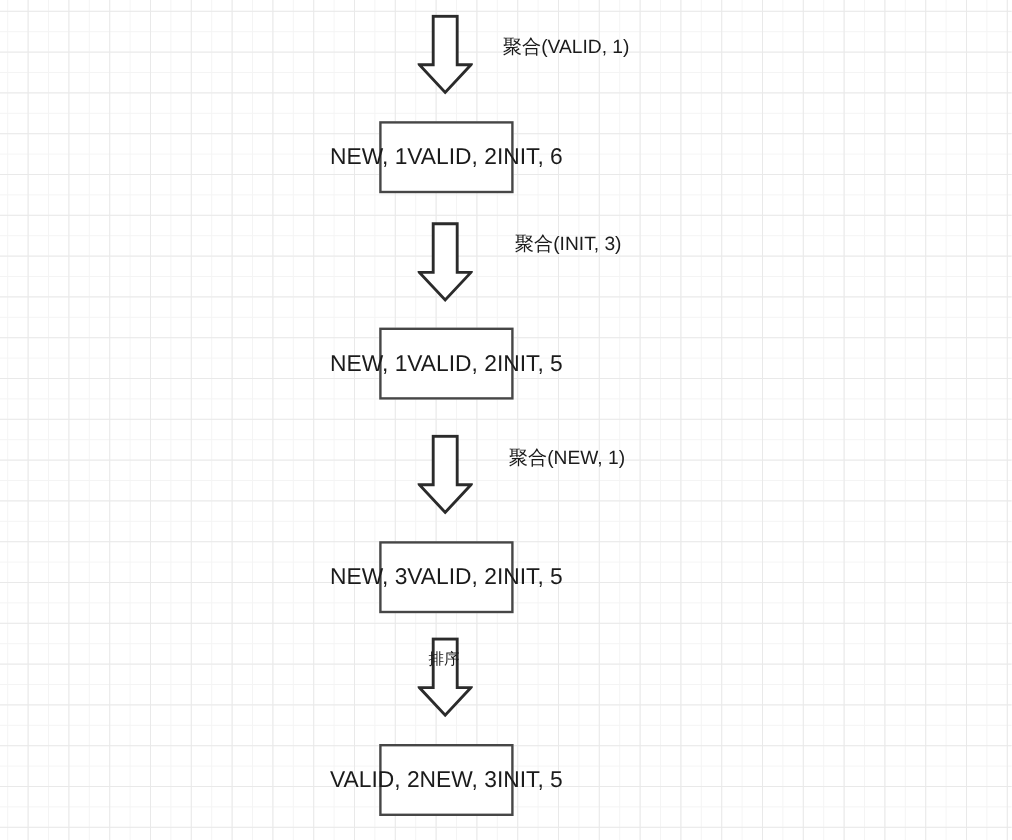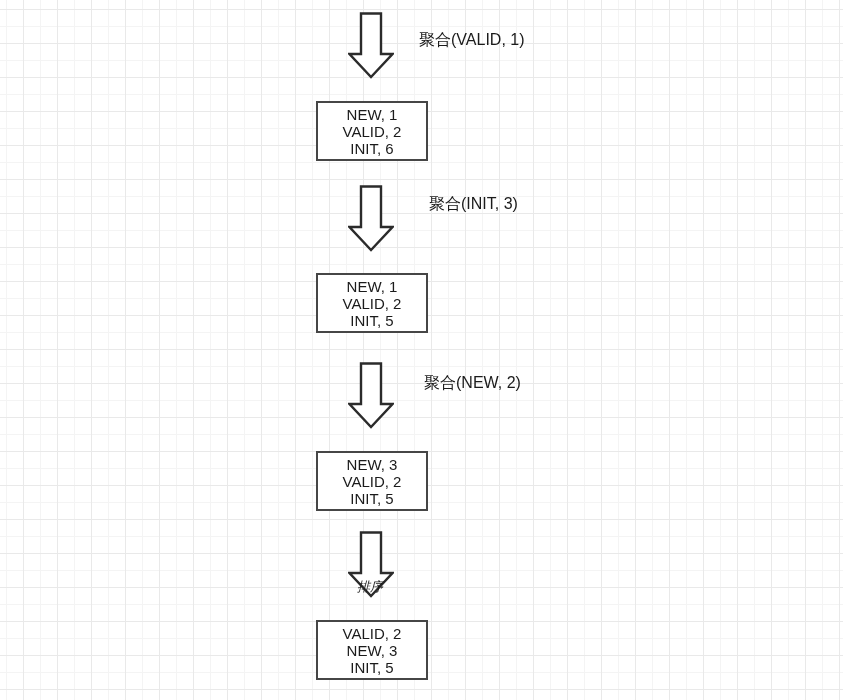--- a/index.html
+++ b/index.html
@@ -35,25 +35,25 @@
 
   
   .node-box {
     position: absolute;
     box-sizing: border-box;
     width: 112px;
     height: 60px;
     background: #ffffff;
     border: 2px solid #464646;
     display: flex;
-    flex-direction: column;
+    flex-direction: row;
     align-items: center;
     justify-content: center;
     color: #1b1b1b;
-    font-size: 15px;
+    font-size: 19px;
     line-height: 17px;
   }
   .node-line {
     white-space: nowrap;
   }
 
   
   .block-arrow {
     position: absolute;
     width: 46px;
@@ -106,34 +106,34 @@
     <div class="node-line">NEW, 1</div>
     <div class="node-line">VALID, 2</div>
     <div class="node-line">INIT, 5</div>
   </div>
 
   <div class="block-arrow" style="left:348px; top:362px;">
     <svg viewBox="0 0 46 67" xmlns="http://www.w3.org/2000/svg">
       <polygon points="13,1.5 33,1.5 33,42 44.5,42 23,65 1.5,42 13,42" fill="#ffffff" stroke="#2b2b2b" stroke-width="2.4" stroke-linejoin="miter"></polygon>
     </svg>
   </div>
-  <div class="edge-label" style="left:424px; top:374px;">聚合(NEW, 2)</div>
+  <div class="edge-label" style="left:424px; top:374px;">聚合(NEW, 1)</div>
 
   <div class="node-box" style="left:316px; top:451px;">
     <div class="node-line">NEW, 3</div>
     <div class="node-line">VALID, 2</div>
     <div class="node-line">INIT, 5</div>
   </div>
 
   <div class="block-arrow" style="left:348px; top:531px;">
     <svg viewBox="0 0 46 67" xmlns="http://www.w3.org/2000/svg">
       <polygon points="13,1.5 33,1.5 33,42 44.5,42 23,65 1.5,42 13,42" fill="#ffffff" stroke="#2b2b2b" stroke-width="2.4" stroke-linejoin="miter"></polygon>
     </svg>
   </div>
-  <div class="edge-label overlay" style="left:357px; top:578px;font-style:italic;">排序</div>
+  <div class="edge-label overlay" style="left:357px; top:540px;">排序</div>
 
   <div class="node-box" style="left:316px; top:620px;">
     <div class="node-line">VALID, 2</div>
     <div class="node-line">NEW, 3</div>
     <div class="node-line">INIT, 5</div>
   </div>
 
 </div>
 
 </body></html>

